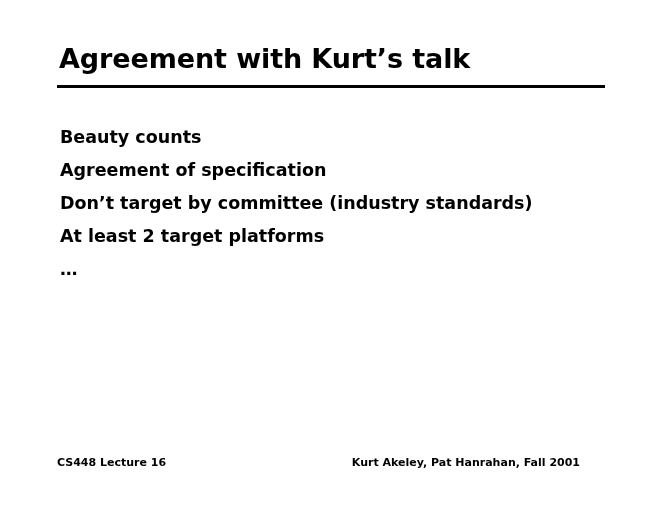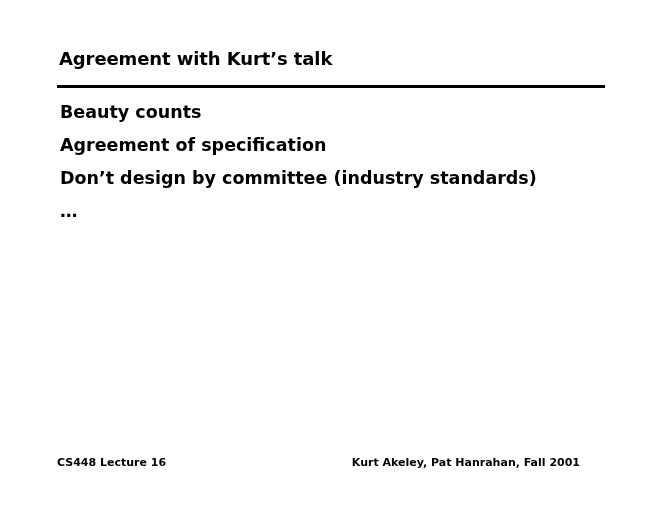--- a/index.html
+++ b/index.html
@@ -15,39 +15,39 @@
     width: 660px;
     height: 510px;
     background: #ffffff;
     overflow: hidden;
   }
   .slide-title {
     position: absolute;
     left: 59px;
     top: 42px;
     width: 560px;
-    font-size: 18px;
+    font-size: 27px;
     font-weight: 600;
     letter-spacing: -0.1px;
     color: #000000;
     line-height: 34px;
     white-space: nowrap;
   }
   .title-rule {
     position: absolute;
     left: 57px;
     top: 85px;
     width: 548px;
     height: 3px;
     background: #000000;
   }
   .body-list {
     position: absolute;
     left: 60px;
-    top: 99px;
+    top: 124px;
     width: 560px;
     margin: 0;
     padding: 0;
     list-style: none;
   }
   .body-item {
     font-size: 17.5px;
     font-weight: 600;
     color: #000000;
     height: 33px;
@@ -83,21 +83,22 @@
 
 <div class="slide">
 
   <div class="slide-title">Agreement with Kurt’s talk</div>
 
   <div class="title-rule"></div>
 
   <ul class="body-list">
     <li class="body-item">Beauty counts</li>
     <li class="body-item">Agreement of specification</li>
-    <li class="body-item">Don’t design by committee (industry standards)</li>
+    <li class="body-item">Don’t target by committee (industry standards)</li>
+    <li class="body-item">At least 2 target platforms</li>
     <li class="body-item ellipsis-item">…</li>
   </ul>
 
   <div class="footer-left">CS448 Lecture 16</div>
 
   <div class="footer-right">Kurt Akeley, Pat Hanrahan, Fall 2001</div>
 
 </div>
 
 </body></html>

